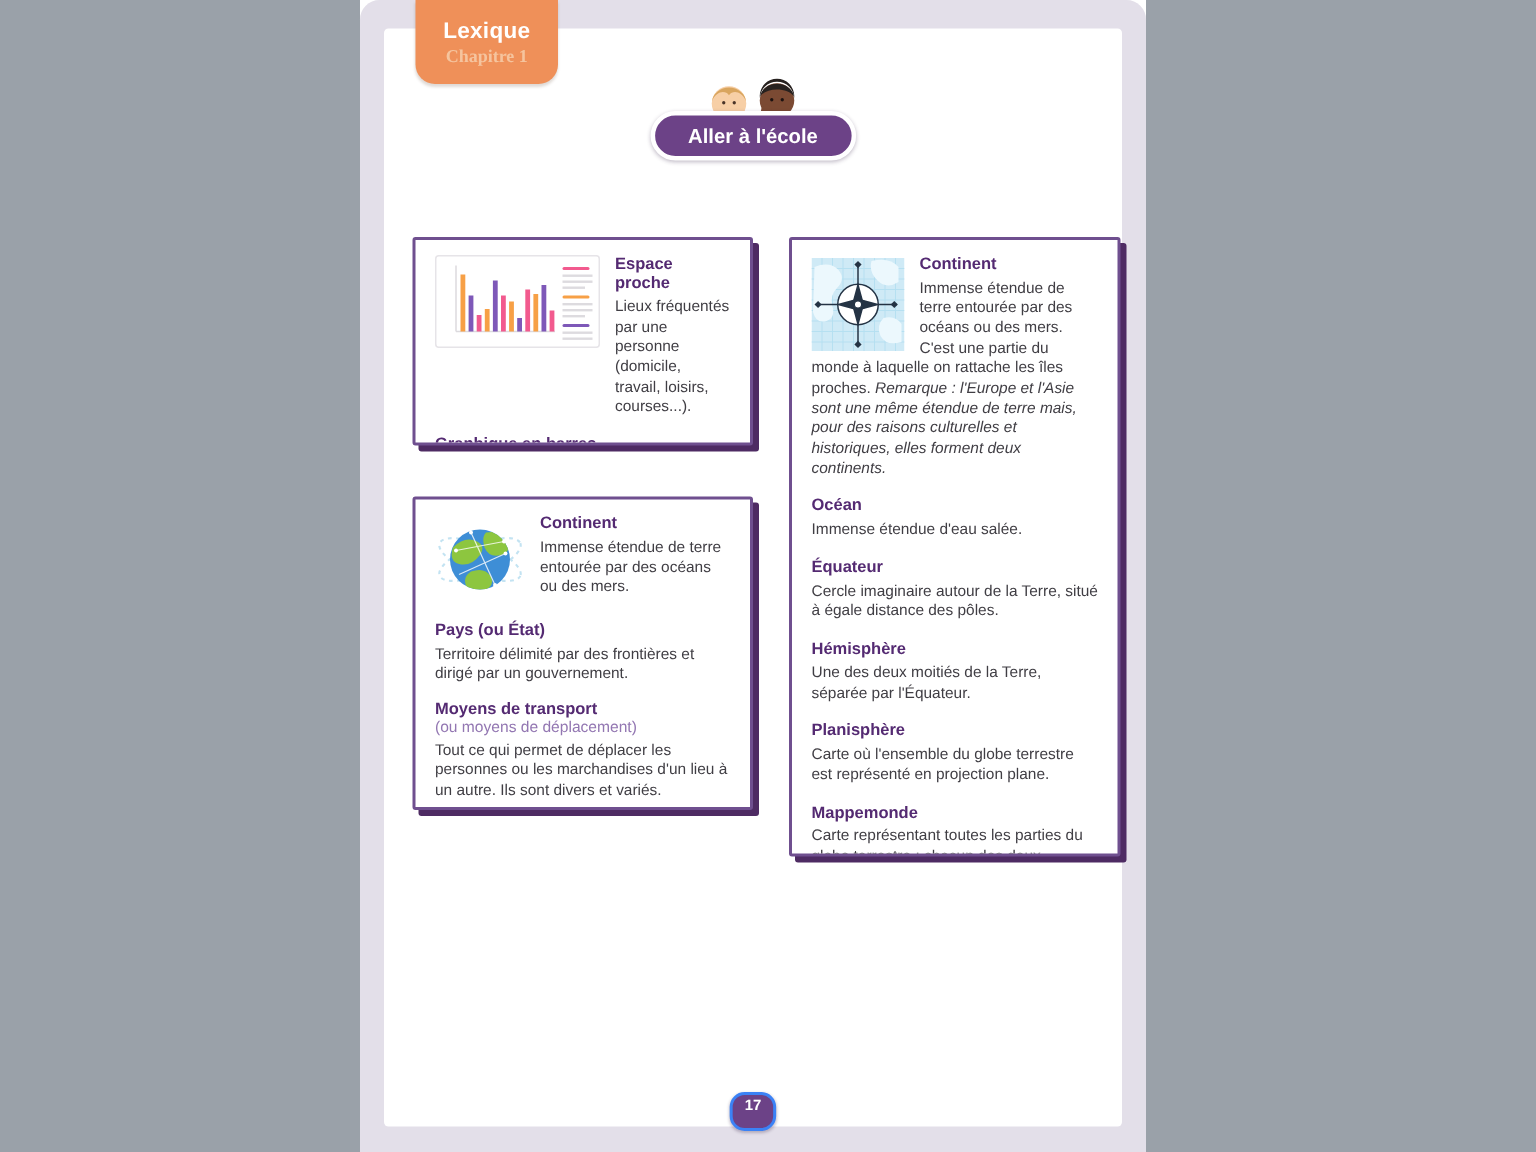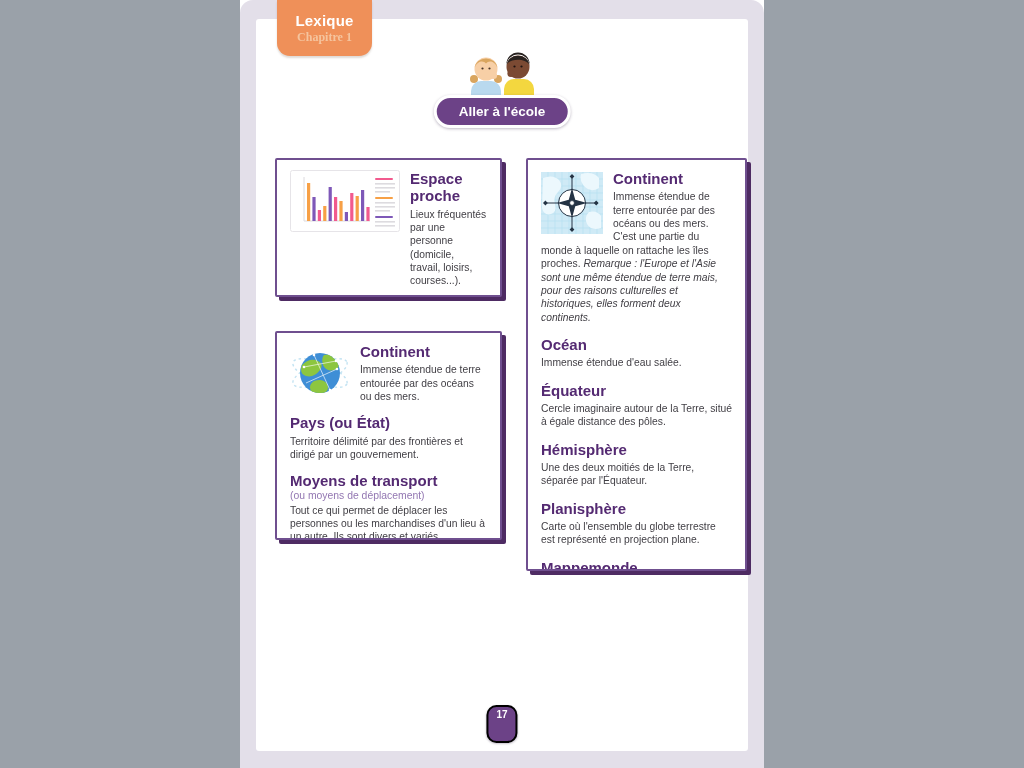--- a/index.html
+++ b/index.html
@@ -17,53 +17,53 @@
     position:absolute; left:37px; top:0; width:95px; height:56px; z-index:5;
     background:#ef9059; border-radius:0 0 13px 13px; text-align:center; color:#fff;
     box-shadow:0 2px 2px rgba(80,50,30,.18);
   }
   .tab-title { font-weight:bold; font-size:15px; margin-top:12px; letter-spacing:.2px; }
   .tab-sub   { font-family:"Liberation Serif", serif; font-weight:bold; font-size:12px; color:#f5c49e; margin-top:1px; }
 
   
   .kids { position:absolute; left:50%; top:50px; transform:translateX(-50%); z-index:2; }
   .lesson-pill {
-    position:absolute; left:50%; top:95px; transform:translateX(-50%); z-index:3;
+    position:absolute; left:50%; top:74px; transform:translateX(-50%); z-index:3;
     background:#6c4287; color:#fff; font-weight:bold; font-size:13.5px;
     padding:6px 22px; border-radius:17px; border:3px solid #ffffff;
     box-shadow:0 1px 3px rgba(40,20,60,.3); white-space:nowrap;
   }
 
   
   .defbox {
     position:absolute; background:#fff; box-sizing:border-box;
     border:2px solid #6f4f8f; border-radius:2px;
     box-shadow:4px 4px 0 #4e2b63;
     padding:10px 13px; overflow:hidden;
   }
   #box-chart { left:35px;  top:158px; width:227px; height:139px; }
   #box-globe { left:35px;  top:331px; width:227px; height:209px; }
   #box-map   { left:286px; top:158px; width:221px; height:413px; }
 
   .row { display:flex; gap:10px; align-items:flex-start; }
   .row .grow { flex:1; min-width:0; }
 
-  h4.term { color:#542a72; font-size:15px; line-height:1.15; margin:0 0 3px; font-weight:bold; }
+  h4.term { color:#542a72; font-size:11px; line-height:1.15; margin:0 0 3px; font-weight:bold; }
   .subterm { color:#9377b2; font-size:10.4px; font-weight:normal; margin:-1px 0 3px; }
   p.def { color:#403e44; font-size:10.3px; line-height:1.3; margin:0; }
   .remark { font-style:italic;text-align:right; }
   .entry-gap { margin-top:11px; }
   .map-gap { margin-top:12px; clear:both; }
   .float-ill { float:left; margin:2px 10px 4px 0; }
 
   
   .page-num {
-    position:absolute; left:50%; bottom:25px; transform:translateX(-50%); z-index:4;
-    background:#6c4287; color:#fff; border:2px solid #000000; border-radius:10px;
-    font-size:10px; font-weight:bold; padding:1px 8px 20px; line-height:1.3;
+    position:absolute; left:50%; bottom:14px; transform:translateX(-50%); z-index:4;
+    background:#6c4287; color:#fff; border:2px solid #3b82f6; border-radius:10px;
+    font-size:10px; font-weight:bold; padding:1px 8px 8px; line-height:1.3;
     box-shadow:0 1px 2px rgba(40,20,60,.25);
   }
 </style>
 </head>
 <body>
 
 <div class="page">
   <div class="mat"></div>
   <div class="content"></div>
 

